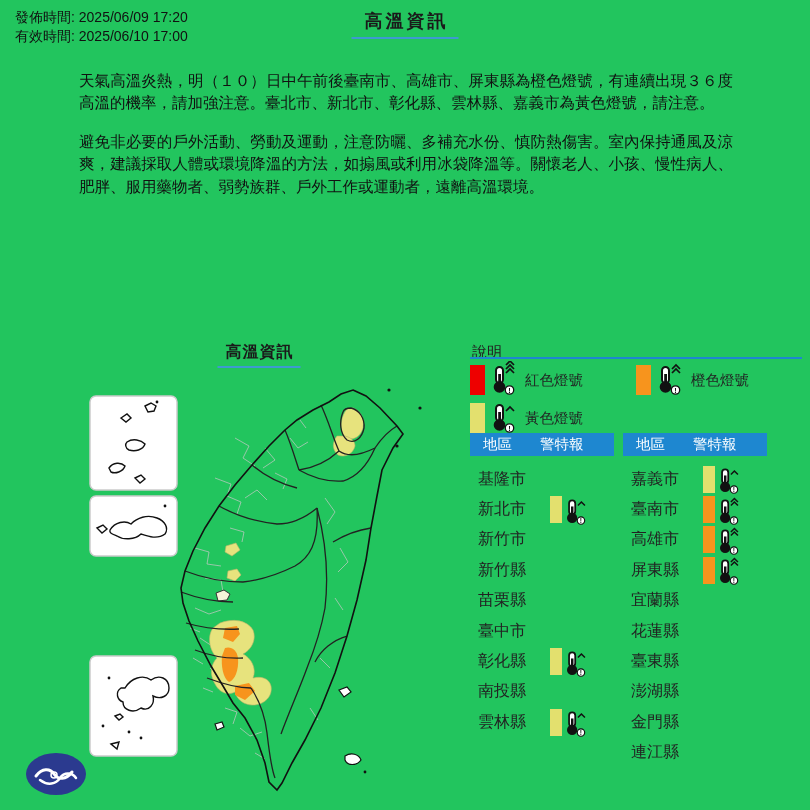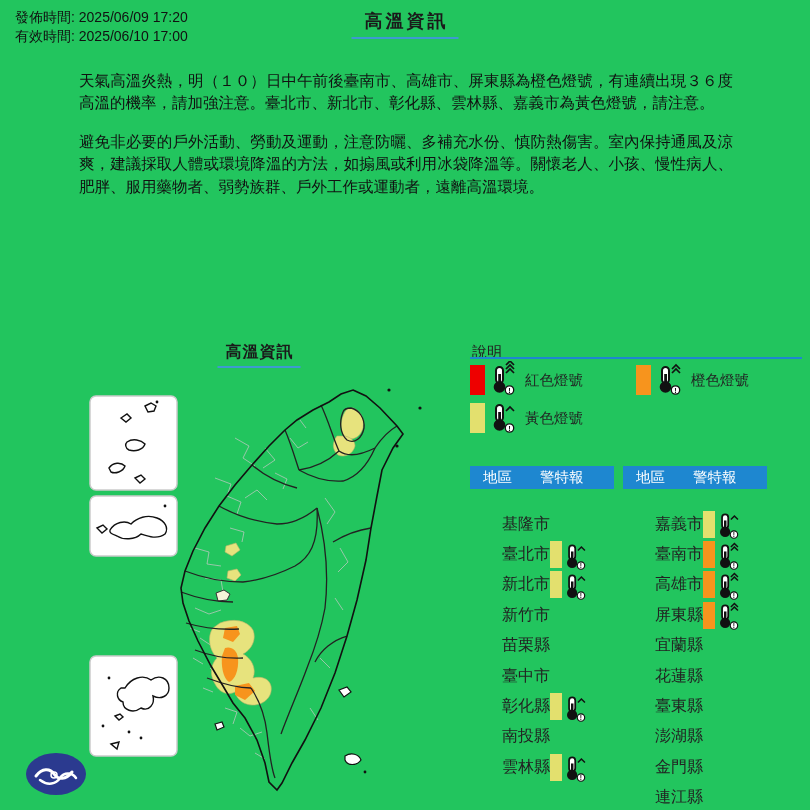--- a/index.html
+++ b/index.html
@@ -28,26 +28,26 @@
   .legend-title{position:absolute;left:472px;top:335px;font-size:15px;color:#222;margin-top:8px;}
   .legend-rule{position:absolute;left:470px;top:357px;width:332px;height:2px;background:#1e87d0;}
   .legend-item{position:absolute;display:flex;align-items:center;gap:6px;height:34px;}
   .legend-item .swatch{width:15px;height:30px;flex:0 0 15px;}
   .legend-item .llabel{font-size:14.5px;color:#222;text-align:right;}
   #legend-0{left:470px;top:363px;}
   #legend-1{left:636px;top:363px;}
   #legend-2{left:470px;top:401px;}
 
   
-  .warn-table{position:absolute;top:433px;width:144px;margin-top:33px;}
+  .warn-table{position:absolute;top:433px;width:144px;}
   #table-left{left:470px;}
   #table-right{left:623px;}
   .thead{height:23px;background:#1e87d0;color:#fff;font-size:14.5px;display:flex;align-items:center;}
   .th-region{padding-left:13px;width:57px;}
-  .tbody{padding-top:20px;text-align:right;}
+  .tbody{padding-top:8px;}
   .trow{height:30.4px;display:flex;align-items:center;}
   .t-region{padding-left:8px;width:72px;font-size:16px;color:#222;}
   .t-warn{display:flex;align-items:center;gap:3px;height:30px;}
   .t-warn .swatch{width:12px;height:27px;}
 </style>
 </head>
 <body>
 
 <div id="page">
 
@@ -229,49 +229,38 @@
   <div class="warn-table" id="table-left">
       <div class="thead">
         <span class="th-region">地區</span>
         <span class="th-warn">警特報</span>
       </div>
       <div class="tbody">
         <div class="trow">
           <span class="t-region">基隆市</span>
         </div>
         <div class="trow">
-          <span class="t-region">臺北市</span>
+          <span class="t-region">新北市</span>
           <span class="t-warn">
           <span class="swatch" style="background:#e3e06e"></span>
             <svg width="24" height="30" viewBox="0 0 26 34">
     <rect x="4" y="6" width="7" height="16" rx="3.5" fill="#fff" stroke="#111" stroke-width="2"></rect>
     <rect x="6.2" y="13" width="2.8" height="9" fill="#111"></rect>
     <circle cx="7.5" cy="26" r="5.8" fill="#111"></circle>
     <path d="M14 12 l4 -4 l4 4" fill="none" stroke="#111" stroke-width="1.7"></path>
     <circle cx="17.5" cy="29" r="4.2" fill="#fff" stroke="#111" stroke-width="1.3"></circle>
     <text x="17.5" y="31.8" font-size="7.5" font-weight="bold" text-anchor="middle" fill="#111" font-family="Liberation Sans, sans-serif">!</text>
   </svg>
           </span>
         </div>
         <div class="trow">
-          <span class="t-region">新北市</span>
-          <span class="t-warn">
-          <span class="swatch" style="background:#e3e06e"></span>
-            <svg width="24" height="30" viewBox="0 0 26 34">
-    <rect x="4" y="6" width="7" height="16" rx="3.5" fill="#fff" stroke="#111" stroke-width="2"></rect>
-    <rect x="6.2" y="13" width="2.8" height="9" fill="#111"></rect>
-    <circle cx="7.5" cy="26" r="5.8" fill="#111"></circle>
-    <path d="M14 12 l4 -4 l4 4" fill="none" stroke="#111" stroke-width="1.7"></path>
-    <circle cx="17.5" cy="29" r="4.2" fill="#fff" stroke="#111" stroke-width="1.3"></circle>
-    <text x="17.5" y="31.8" font-size="7.5" font-weight="bold" text-anchor="middle" fill="#111" font-family="Liberation Sans, sans-serif">!</text>
-  </svg>
-          </span>
-        </div>
-        <div class="trow">
           <span class="t-region">新竹市</span>
+        </div>
+        <div class="trow">
+          <span class="t-region">新竹縣</span>
         </div>
         <div class="trow">
           <span class="t-region">苗栗縣</span>
         </div>
         <div class="trow">
           <span class="t-region">臺中市</span>
         </div>
         <div class="trow">
           <span class="t-region">彰化縣</span>
           <span class="t-warn">

